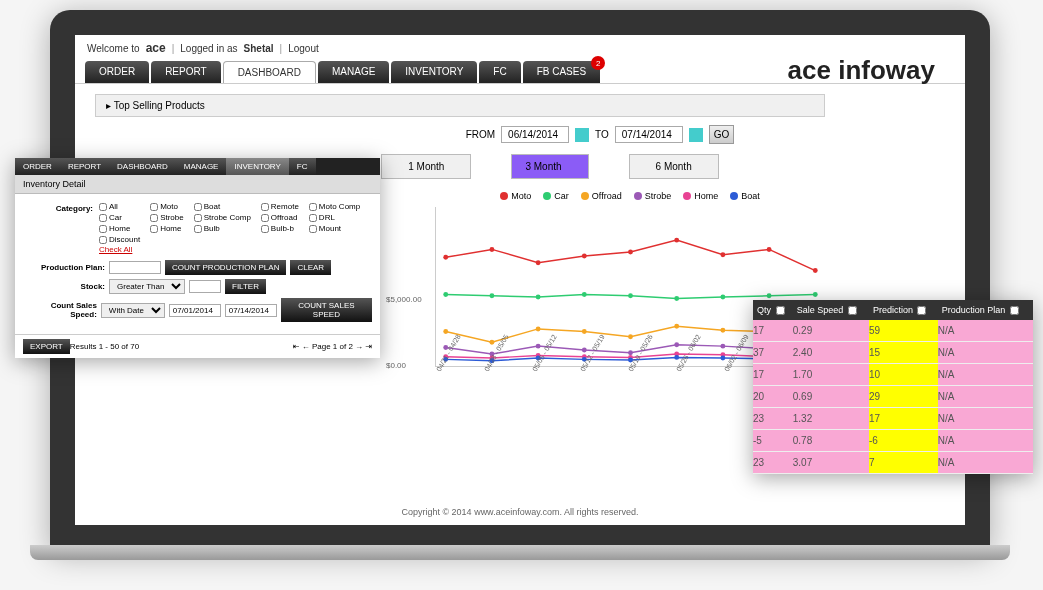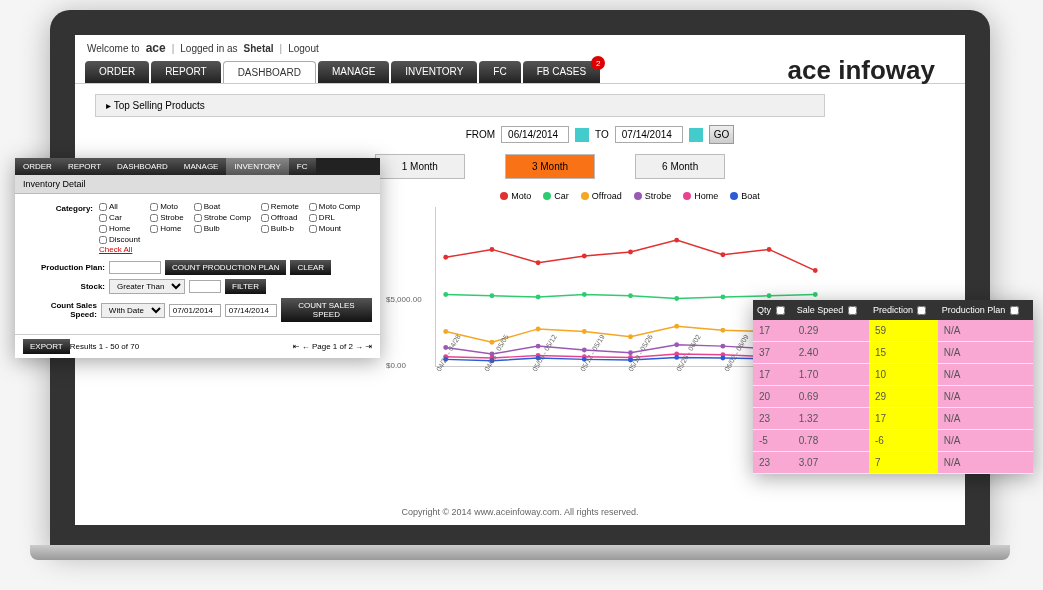--- a/index.html
+++ b/index.html
@@ -22,21 +22,21 @@
 .logo { position:absolute; right:30px; top:20px; font-size:26px; font-weight:bold; color:#222;}
 
 .content { padding:10px 140px 10px 20px; border-top:1px solid #ccc;}
 .panel-head { background:#f0f0f0; border:1px solid #ccc; padding:5px 10px; font-size:10px; margin-bottom:8px;}
 .date-row { display:flex; align-items:center; gap:6px; justify-content:center; font-size:10px; margin-bottom:10px;}
 .date-input { border:1px solid #aaa; padding:2px 6px; font-size:10px; width:68px;}
 .cal-icon { width:14px; height:14px; background:#4cc; display:inline-block;}
 .go-btn { background:linear-gradient(#eee,#ccc); border:1px solid #999; padding:3px 4px; font-size:10px; cursor:pointer;}
 .range-btns { display:flex; gap:40px; justify-content:center; margin-bottom:12px; padding-left:180px;}
 .range-btn { background:#f0f0f0; border:1px solid #bbb; padding:6px 26px; font-size:10px; cursor:pointer;}
-.range-btn.active { background:#f97316; color:#000;}
+.range-btn.active { background:#8b5cf6; color:#000;padding-left:13px;}
 
 .chart-area { position:relative; height:190px; margin-left:340px;}
 .chart-legend { display:flex; gap:12px; justify-content:center; font-size:9px; margin-bottom:6px;}
 .leg-item { display:flex; align-items:center; gap:3px;}
 .leg-dot { width:8px; height:8px; border-radius:50%;}
 .chart-canvas { position:relative; height:160px; border-left:1px solid #ccc; border-bottom:1px solid #ccc;}
 .y-lbl { position:absolute; left:-50px; font-size:8px; color:#666;}
 .chart-svg { width:100%; height:100%;}
 .x-labels { display:flex; justify-content:space-between; font-size:7px; color:#666; transform:rotate(0); padding-top:2px;}
 .x-lbl { transform:rotate(-60deg); transform-origin:top left; white-space:nowrap; width:6px;}
@@ -62,21 +62,21 @@
 .sel-in { border:1px solid #aaa; padding:1px 3px; font-size:8px;}
 .dark-btn { background:linear-gradient(#555,#111); color:#fff; border:none; padding:3px 7px; font-size:8px; cursor:pointer;}
 .exp-row { display:flex; align-items:center; padding:4px 8px; border-top:1px solid #ccc;}
 .pager { font-size:8px;}
 
 
 .popup-tbl { position:absolute; right:10px; top:300px; width:280px; background:#f9a8d4; box-shadow:0 4px 20px rgba(0,0,0,0.35);}
 .popup-tbl table { width:100%; border-collapse:collapse; font-size:10px;}
 .popup-tbl th { background:#333; color:#fff; padding:5px 4px; font-size:9px; font-weight:normal; text-align:left;}
 .popup-tbl th .hchk { width:9px; height:9px; vertical-align:middle; margin-left:2px;}
-.popup-tbl td { padding:5px 6px; border-bottom:1px solid #eee; color:#555;}
+.popup-tbl td { padding:5px 0; border-bottom:1px solid #eee; color:#555;}
 .popup-tbl td.pred { background:#ffff00;}
 </style>
 </head>
 <body>
 
 <div class="laptop-frame">
  <div class="laptop-screen">
 
   <div class="top-bar">
     <span>Welcome to</span>

